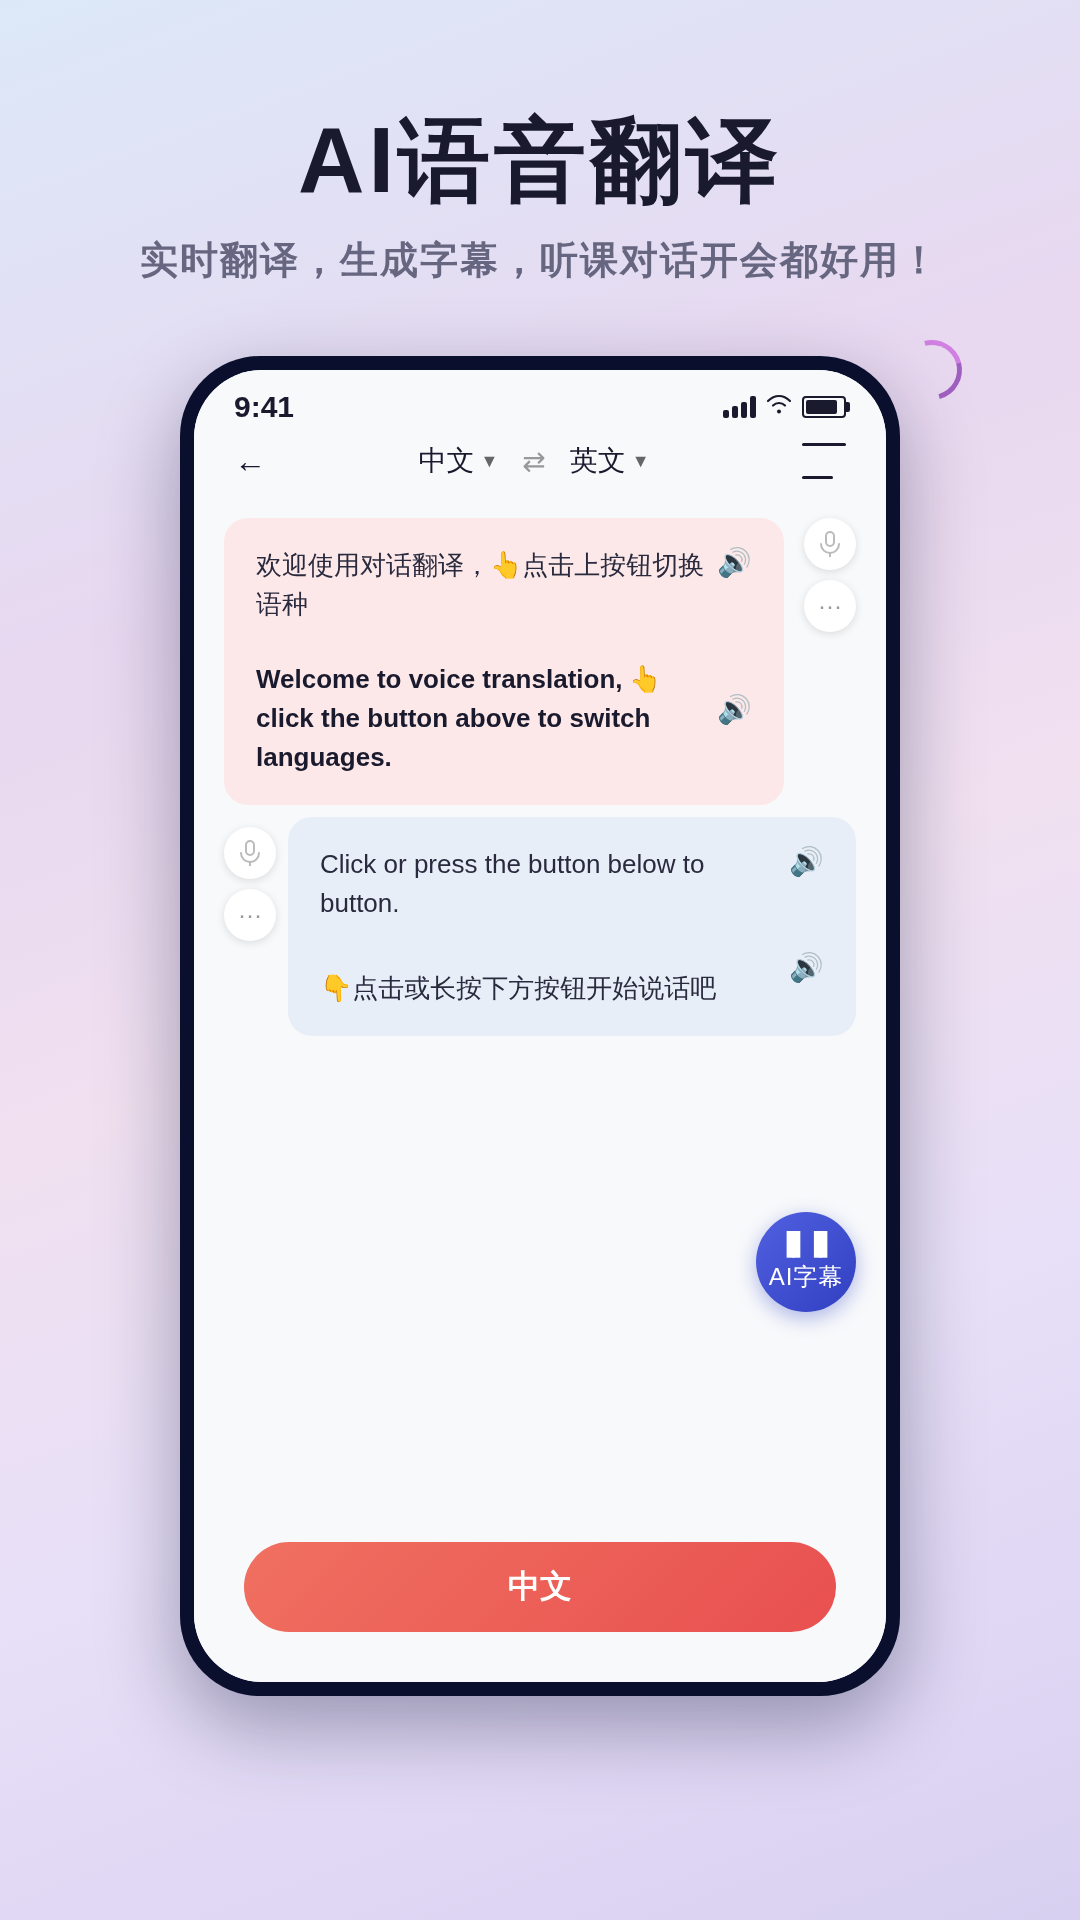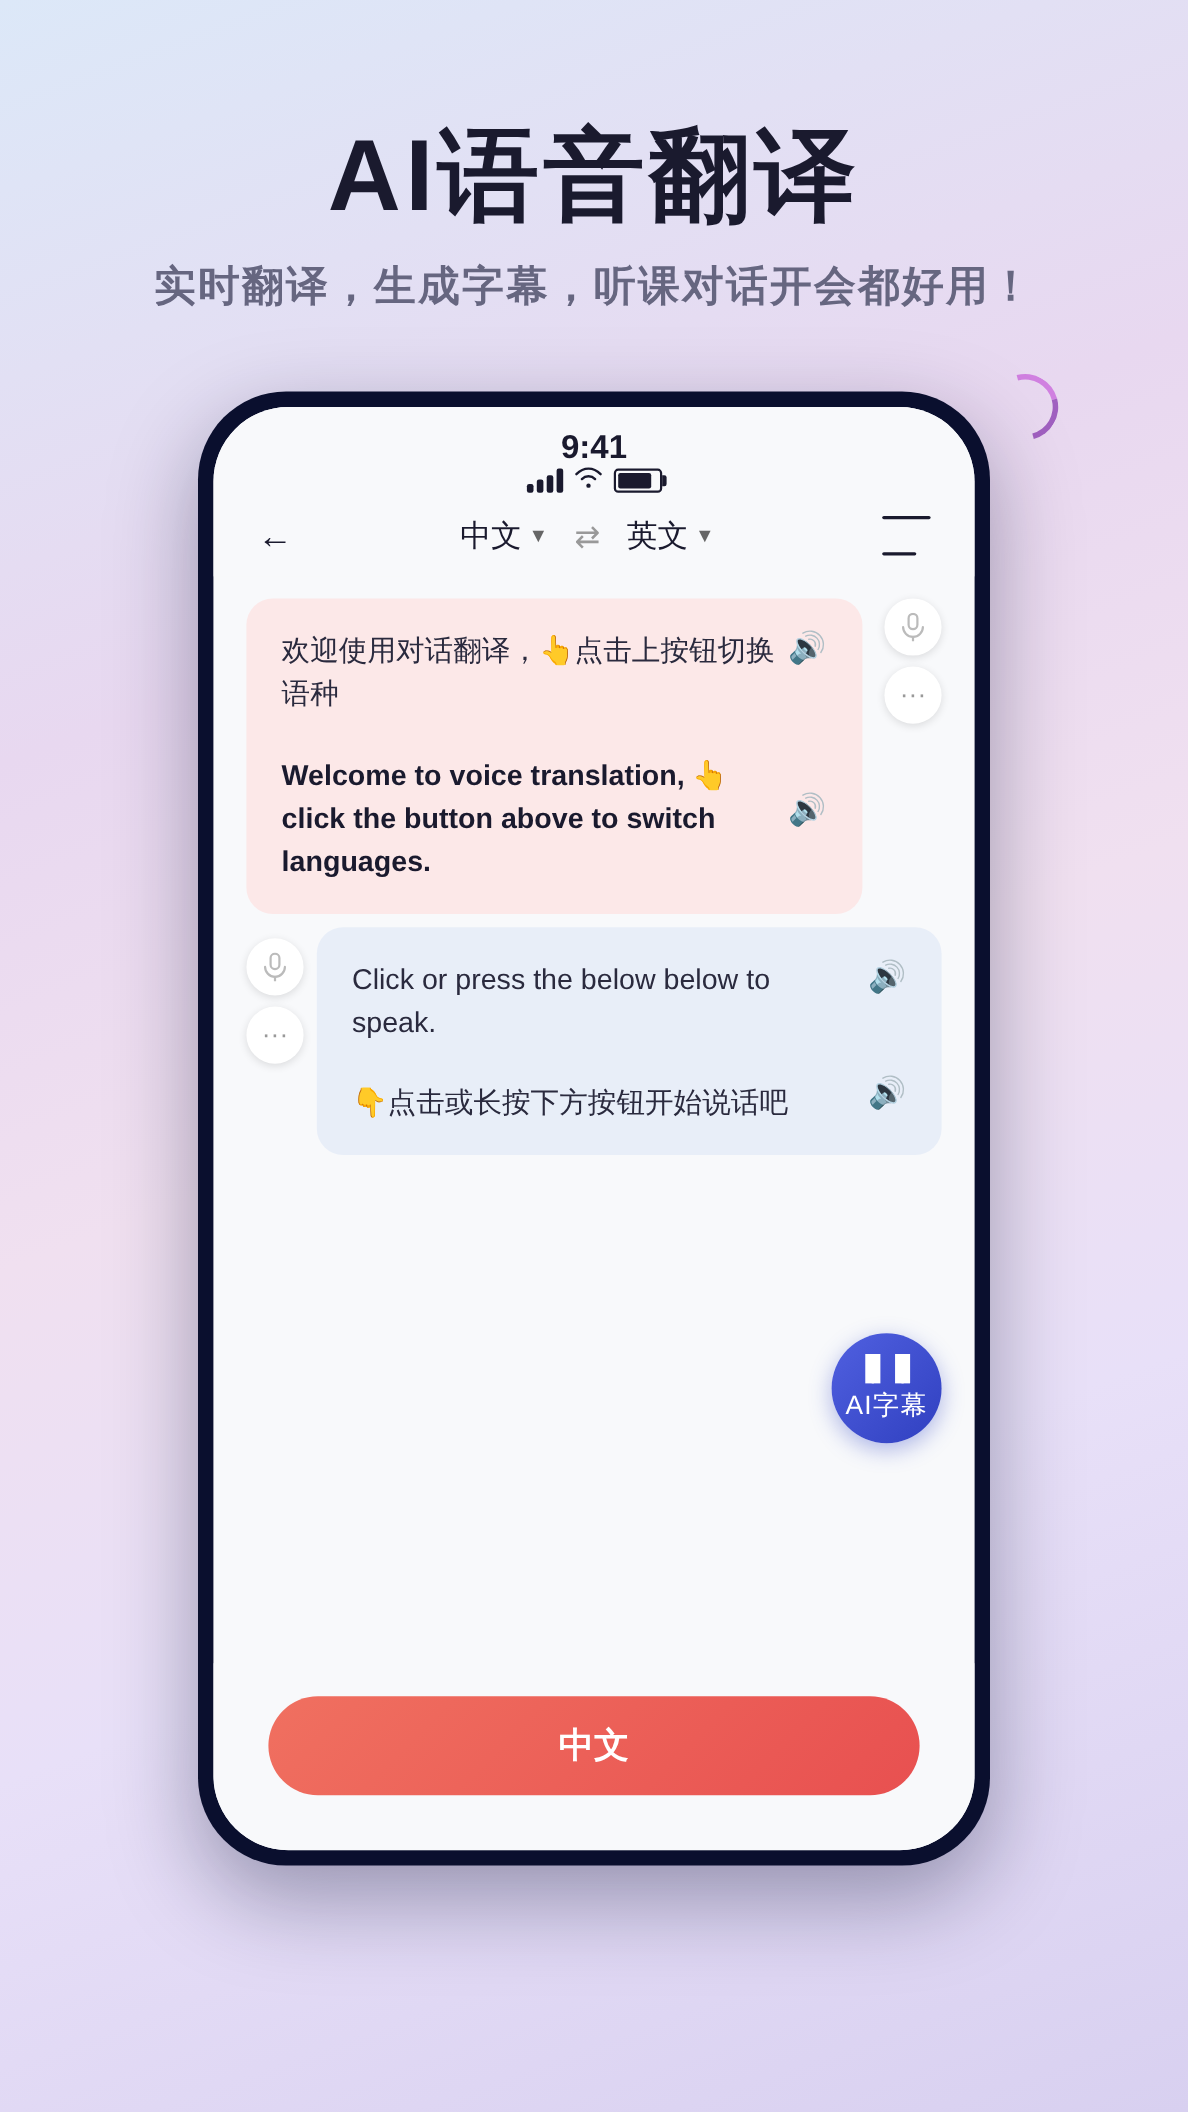--- a/index.html
+++ b/index.html
@@ -75,21 +75,20 @@
       flex-direction: column;
     }
 
     
     .status-bar {
       display: flex;
       justify-content: space-between;
       align-items: center;
       padding: 20px 40px 0;
       background: #f8f9fb;
-      flex-direction: column;
     }
 
     .status-time {
       font-size: 30px;
       font-weight: 600;
       color: #1a1a2e;
     }
 
     .status-icons {
       display: flex;
@@ -499,24 +498,24 @@
                 <svg width="22" height="26" viewBox="0 0 22 26" fill="none">
                   <rect x="7" y="1" width="8" height="14" rx="4" stroke="#bbb" stroke-width="2" fill="none"></rect>
                   <path d="M2 13a9 9 0 0018 0" stroke="#bbb" stroke-width="2" stroke-linecap="round" fill="none"></path>
                   <line x1="11" y1="22" x2="11" y2="26" stroke="#bbb" stroke-width="2" stroke-linecap="round"></line>
                 </svg>
               </div>
               <div class="dots-btn">···</div>
             </div>
             <div class="bubble-right">
               <div style="display:flex;align-items:flex-start;justify-content:space-between;">
-                <span class="bubble-text-en2">Click or press the below below to speak.</span>
+                <span class="bubble-text-en2">Click or press the button below to button.</span>
                 <span class="sound-icon-blue">🔊</span>
               </div>
-              <div style="display:flex;align-items:center;justify-content:space-between;margin-top:16px;">
+              <div style="display:flex;align-items:flex-start;justify-content:space-between;margin-top:28px;">
                 <span class="bubble-text-cn2">👇点击或长按下方按钮开始说话吧</span>
                 <span class="sound-icon-blue">🔊</span>
               </div>
             </div>
           </div>
 
           <div class="ai-caption-btn">
             <span class="waveform">▐▌▐▌</span>
             <span class="ai-caption-label">AI字幕</span>
           </div>

